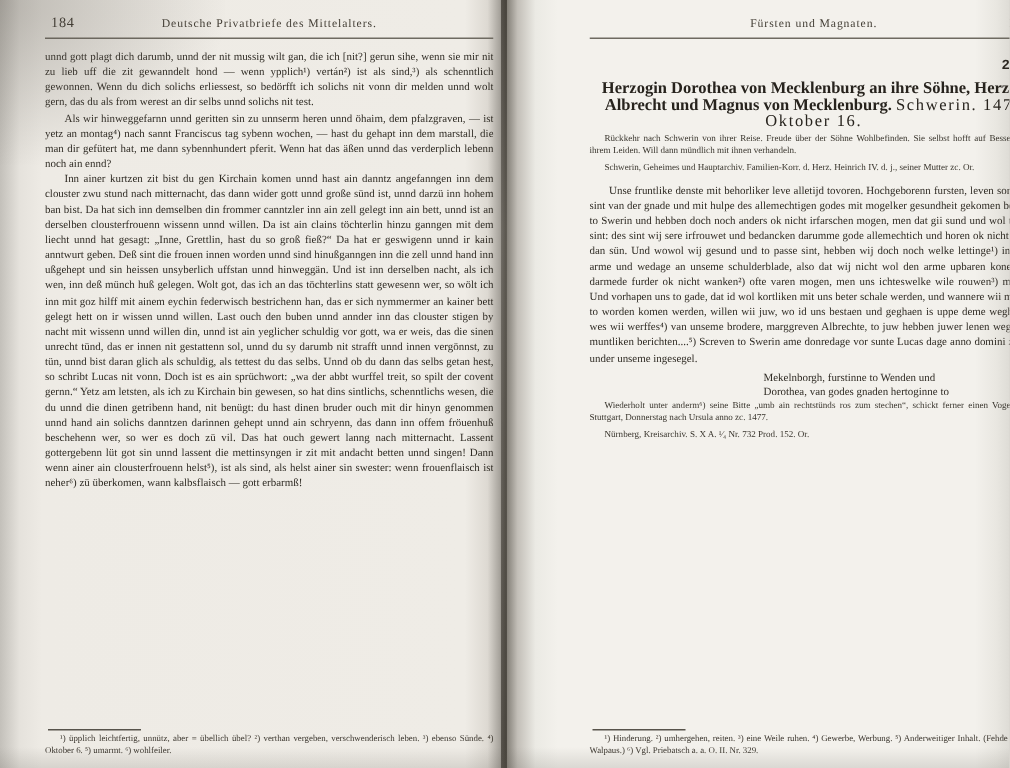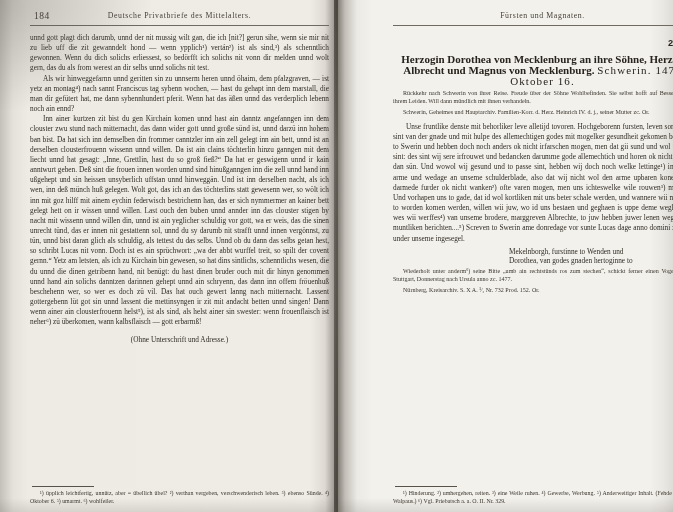--- a/index.html
+++ b/index.html
@@ -61,21 +61,20 @@
       <span class="run-title">Deutsche Privatbriefe des Mittelalters.</span>
     </div>
     <hr class="pg-rule">
 
     <div class="bodytext">
       <div class="para noindent">unnd gott plagt dich darumb, unnd der nit mussig wilt gan, die ich [nit?] gerun sihe, wenn sie mir nit zu lieb uff die zit gewanndelt hond — wenn ypplich¹) vertán²) ist als sind,³) als schenntlich gewonnen. Wenn du dich solichs erliessest, so bedörfft ich solichs nit vonn dir melden unnd wolt gern, das du als from werest an dir selbs unnd solichs nit test.</div>
       <div class="para">Als wir hinweggefarnn unnd geritten sin zu unnserm heren unnd öhaim, dem pfalzgraven, — ist yetz an montag⁴) nach sannt Franciscus tag sybenn wochen, — hast du gehapt inn dem marstall, die man dir gefütert hat, me dann sybennhundert pferit. Wenn hat das äßen unnd das verderplich lebenn noch ain ennd?</div>
       <div class="para">Inn ainer kurtzen zit bist du gen Kirchain komen unnd hast ain danntz angefanngen inn dem clouster zwu stund nach mitternacht, das dann wider gott unnd große sünd ist, unnd darzü inn hohem ban bist. Da hat sich inn demselben din frommer canntzler inn ain zell gelegt inn ain bett, unnd ist an derselben clousterfrouenn wissenn unnd willen. Da ist ain clains töchterlin hinzu ganngen mit dem liecht unnd hat gesagt: „Inne, Grettlin, hast du so groß fieß?“ Da hat er geswigenn unnd ir kain anntwurt geben. Deß sint die frouen innen worden unnd sind hinußganngen inn die zell unnd hand inn ußgehept und sin heissen unsyberlich uffstan unnd hinweggän. Und ist inn derselben nacht, als ich wen, inn deß münch huß gelegen. Wolt got, das ich an das töchterlins statt gewesenn wer, so wölt ich inn mit goz hilff mit ainem eychin federwisch bestrichenn han, das er sich nymmermer an kainer bett gelegt hett on ir wissen unnd willen. Last ouch den buben unnd annder inn das clouster stigen by nacht mit wissenn unnd willen din, unnd ist ain yeglicher schuldig vor gott, wa er weis, das die sinen unrecht tünd, das er innen nit gestattenn sol, unnd du sy darumb nit strafft unnd innen vergönnst, zu tün, unnd bist daran glich als schuldig, als tettest du das selbs. Unnd ob du dann das selbs getan hest, so schribt Lucas nit vonn. Doch ist es ain sprüchwort: „wa der abbt wurffel treit, so spilt der covent gernn.“ Yetz am letsten, als ich zu Kirchain bin gewesen, so hat dins sintlichs, schenntlichs wesen, die du unnd die dinen getribenn hand, nit benügt: du hast dinen bruder ouch mit dir hinyn genommen unnd hand ain solichs danntzen darinnen gehept unnd ain schryenn, das dann inn offem fröuenhuß beschehenn wer, so wer es doch zü vil. Das hat ouch gewert lanng nach mitternacht. Lassent gottergebenn lüt got sin unnd lassent die mettinsyngen ir zit mit andacht betten unnd singen! Dann wenn ainer ain clousterfrouenn helst⁵), ist als sind, als helst ainer sin swester: wenn frouenflaisch ist neher⁶) zü überkomen, wann kalbsflaisch — gott erbarmß!</div>
     </div>
 
-    <div class="closing">(Ohne Unterschrift und Adresse.)</div>
 
     <div class="fnblock">
       <hr class="fnrule">
       <div class="fntext">¹) üpplich leichtfertig, unnütz, aber = übellich übel? ²) verthan vergeben, verschwenderisch leben. ³) ebenso Sünde. ⁴) Oktober 6. ⁵) umarmt. ⁶) wohlfeiler.</div>
     </div>
   </div>
 
   <div class="page page-right">
     <div class="pg-header">
       <span class="run-title">Fürsten und Magnaten.</span>

